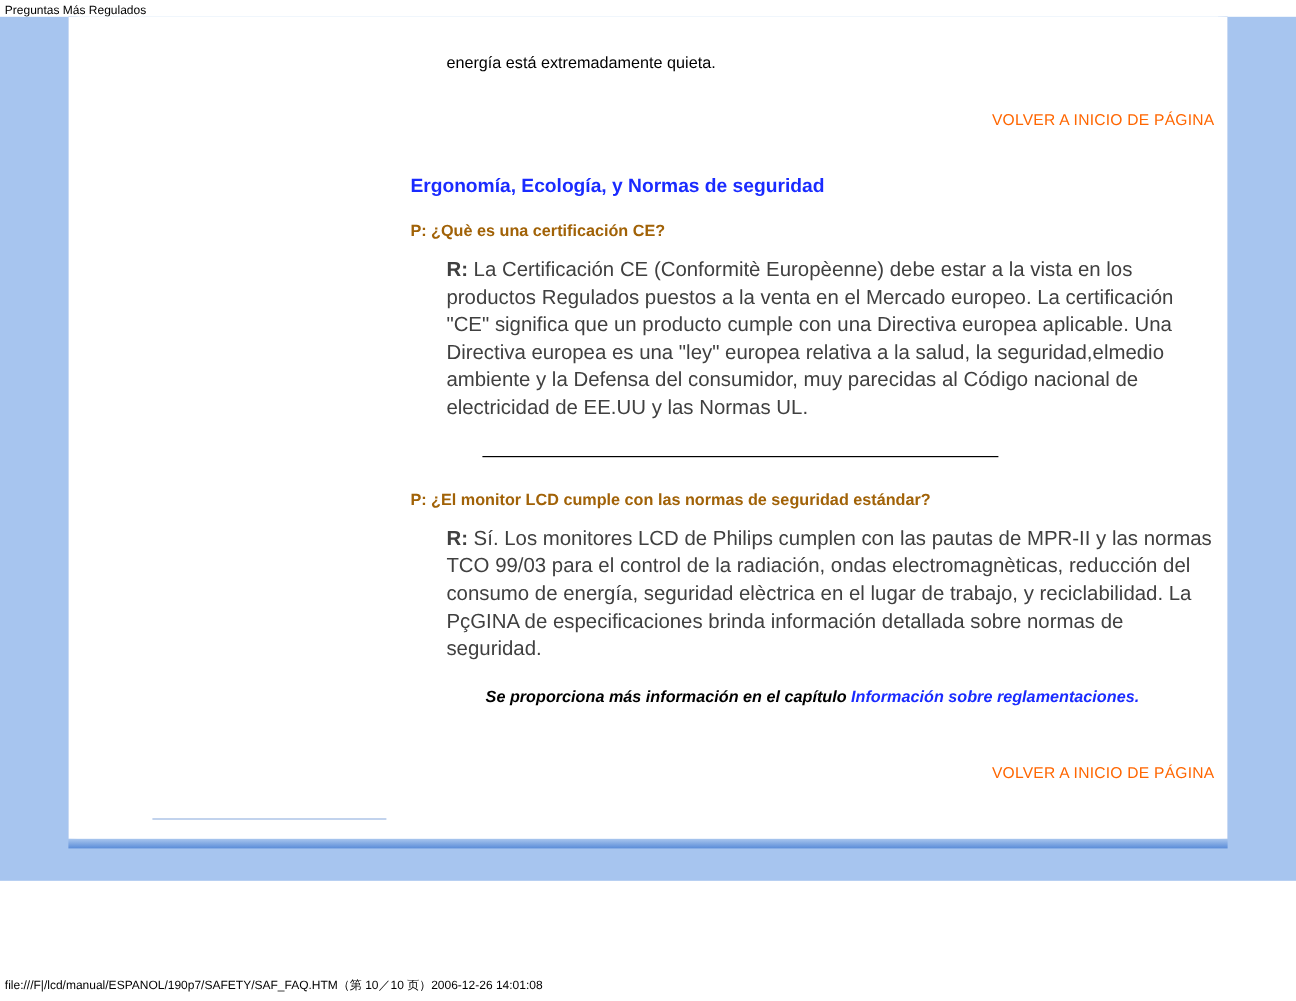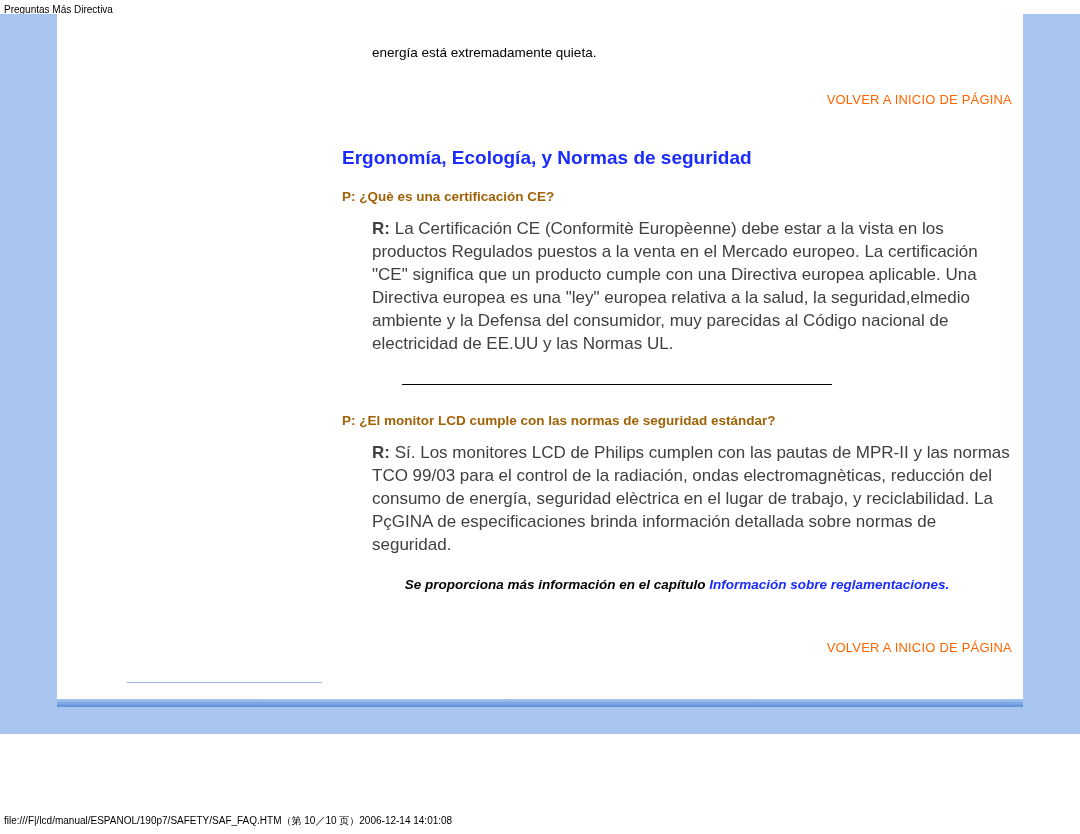--- a/index.html
+++ b/index.html
@@ -6,34 +6,34 @@
 body { font-family: Arial, Helvetica, sans-serif; background: #fff; width: 1080px; height: 834px; overflow: hidden; position: relative; }
 .header-text { position: absolute; top: 4px; left: 4px; font-size: 10px; color: #000; }
 .outer-bg { position: absolute; top: 14px; left: 0; right: 0; height: 720px; background: #a7c5ef; }
 .inner-panel { position: absolute; top: 0; left: 57px; width: 966px; height: 685px; background: #fff; }
 .panel-left-border { position: absolute; top: 0; left: 57px; width: 8px; height: 685px; background: linear-gradient(90deg, #5a8cd8 0%, #a9c6ee 100%); }
 .panel-right-border { position: absolute; top: 0; left: 1015px; width: 8px; height: 685px; background: linear-gradient(90deg, #a9c6ee 0%, #5a8cd8 100%); }
 .panel-bottom { position: absolute; top: 685px; left: 57px; width: 966px; height: 8px; background: linear-gradient(180deg, #a9c6ee 0%, #5a8cd8 100%); }
 .content { position: absolute; top: 0; left: 65px; width: 950px; height: 685px; padding: 30px 60px 16px 220px; }
 .body-text { font-size: 13.5px; color: #000; line-height: 1.35; }
 .link-top { color: #ff6600; font-size: 13px; text-align: right; margin: 30px auto 40px; display: block; letter-spacing: 0.2px; }
-.section-title { color: #1a2bff; font-weight: bold; font-size: 19px; margin-top: 24px; margin-bottom: 20px; }
+.section-title { color: #1a2bff; font-weight: bold; font-size: 16px; margin-top: 24px; margin-bottom: 20px; }
 .question { font-weight: bold; font-size: 13.5px; color: #a16207; margin-bottom: 14px; margin-top: 20px; }
 .answer-block { padding-left: 30px; margin-bottom: 20px; font-size: 17px; line-height: 1.35; color: #404040; }
 .answer-label { font-weight: bold; }
 .hr-line { border: none; border-top: 1px solid #000; width: 430px; margin: 28px auto 28px 60px; }
 .more-info { font-weight: bold; font-style: italic; font-size: 13.5px; margin-top: 16px; text-align: center; }
 .more-info .blue-link { color: #1a2bff; }
 .footer-text { position: absolute; bottom: 6px; left: 4px; font-size: 10px; color: #000; }
 .sidebar-line { position: absolute; top: 668px; left: 70px; width: 195px; height: 1px; background: #9ab6e2; }
 </style>
 </head>
 <body>
 
-<div class="header-text">Preguntas Más Directiva</div>
+<div class="header-text">Preguntas Más Regulados</div>
 
 <div class="outer-bg">
   <div class="panel-left-border"></div>
   <div class="panel-right-border"></div>
   <div class="panel-bottom"></div>
   <div class="inner-panel">
     <div class="sidebar-line"></div>
     <div class="content">
 
       <div class="body-text" style="margin-left:30px;">energía está extremadamente quieta.</div>
@@ -57,13 +57,13 @@
       <div class="more-info">
         <span>Se proporciona más información en el capítulo </span><a class="blue-link">Información sobre reglamentaciones.</a>
       </div>
 
       <a class="link-top" style="margin-top:48px;">VOLVER A INICIO DE PÁGINA</a>
 
     </div>
   </div>
 </div>
 
-<div class="footer-text">file:///F|/lcd/manual/ESPANOL/190p7/SAFETY/SAF_FAQ.HTM（第 10／10 页）2006-12-14 14:01:08</div>
+<div class="footer-text">file:///F|/lcd/manual/ESPANOL/190p7/SAFETY/SAF_FAQ.HTM（第 10／10 页）2006-12-26 14:01:08</div>
 
 </body></html>

